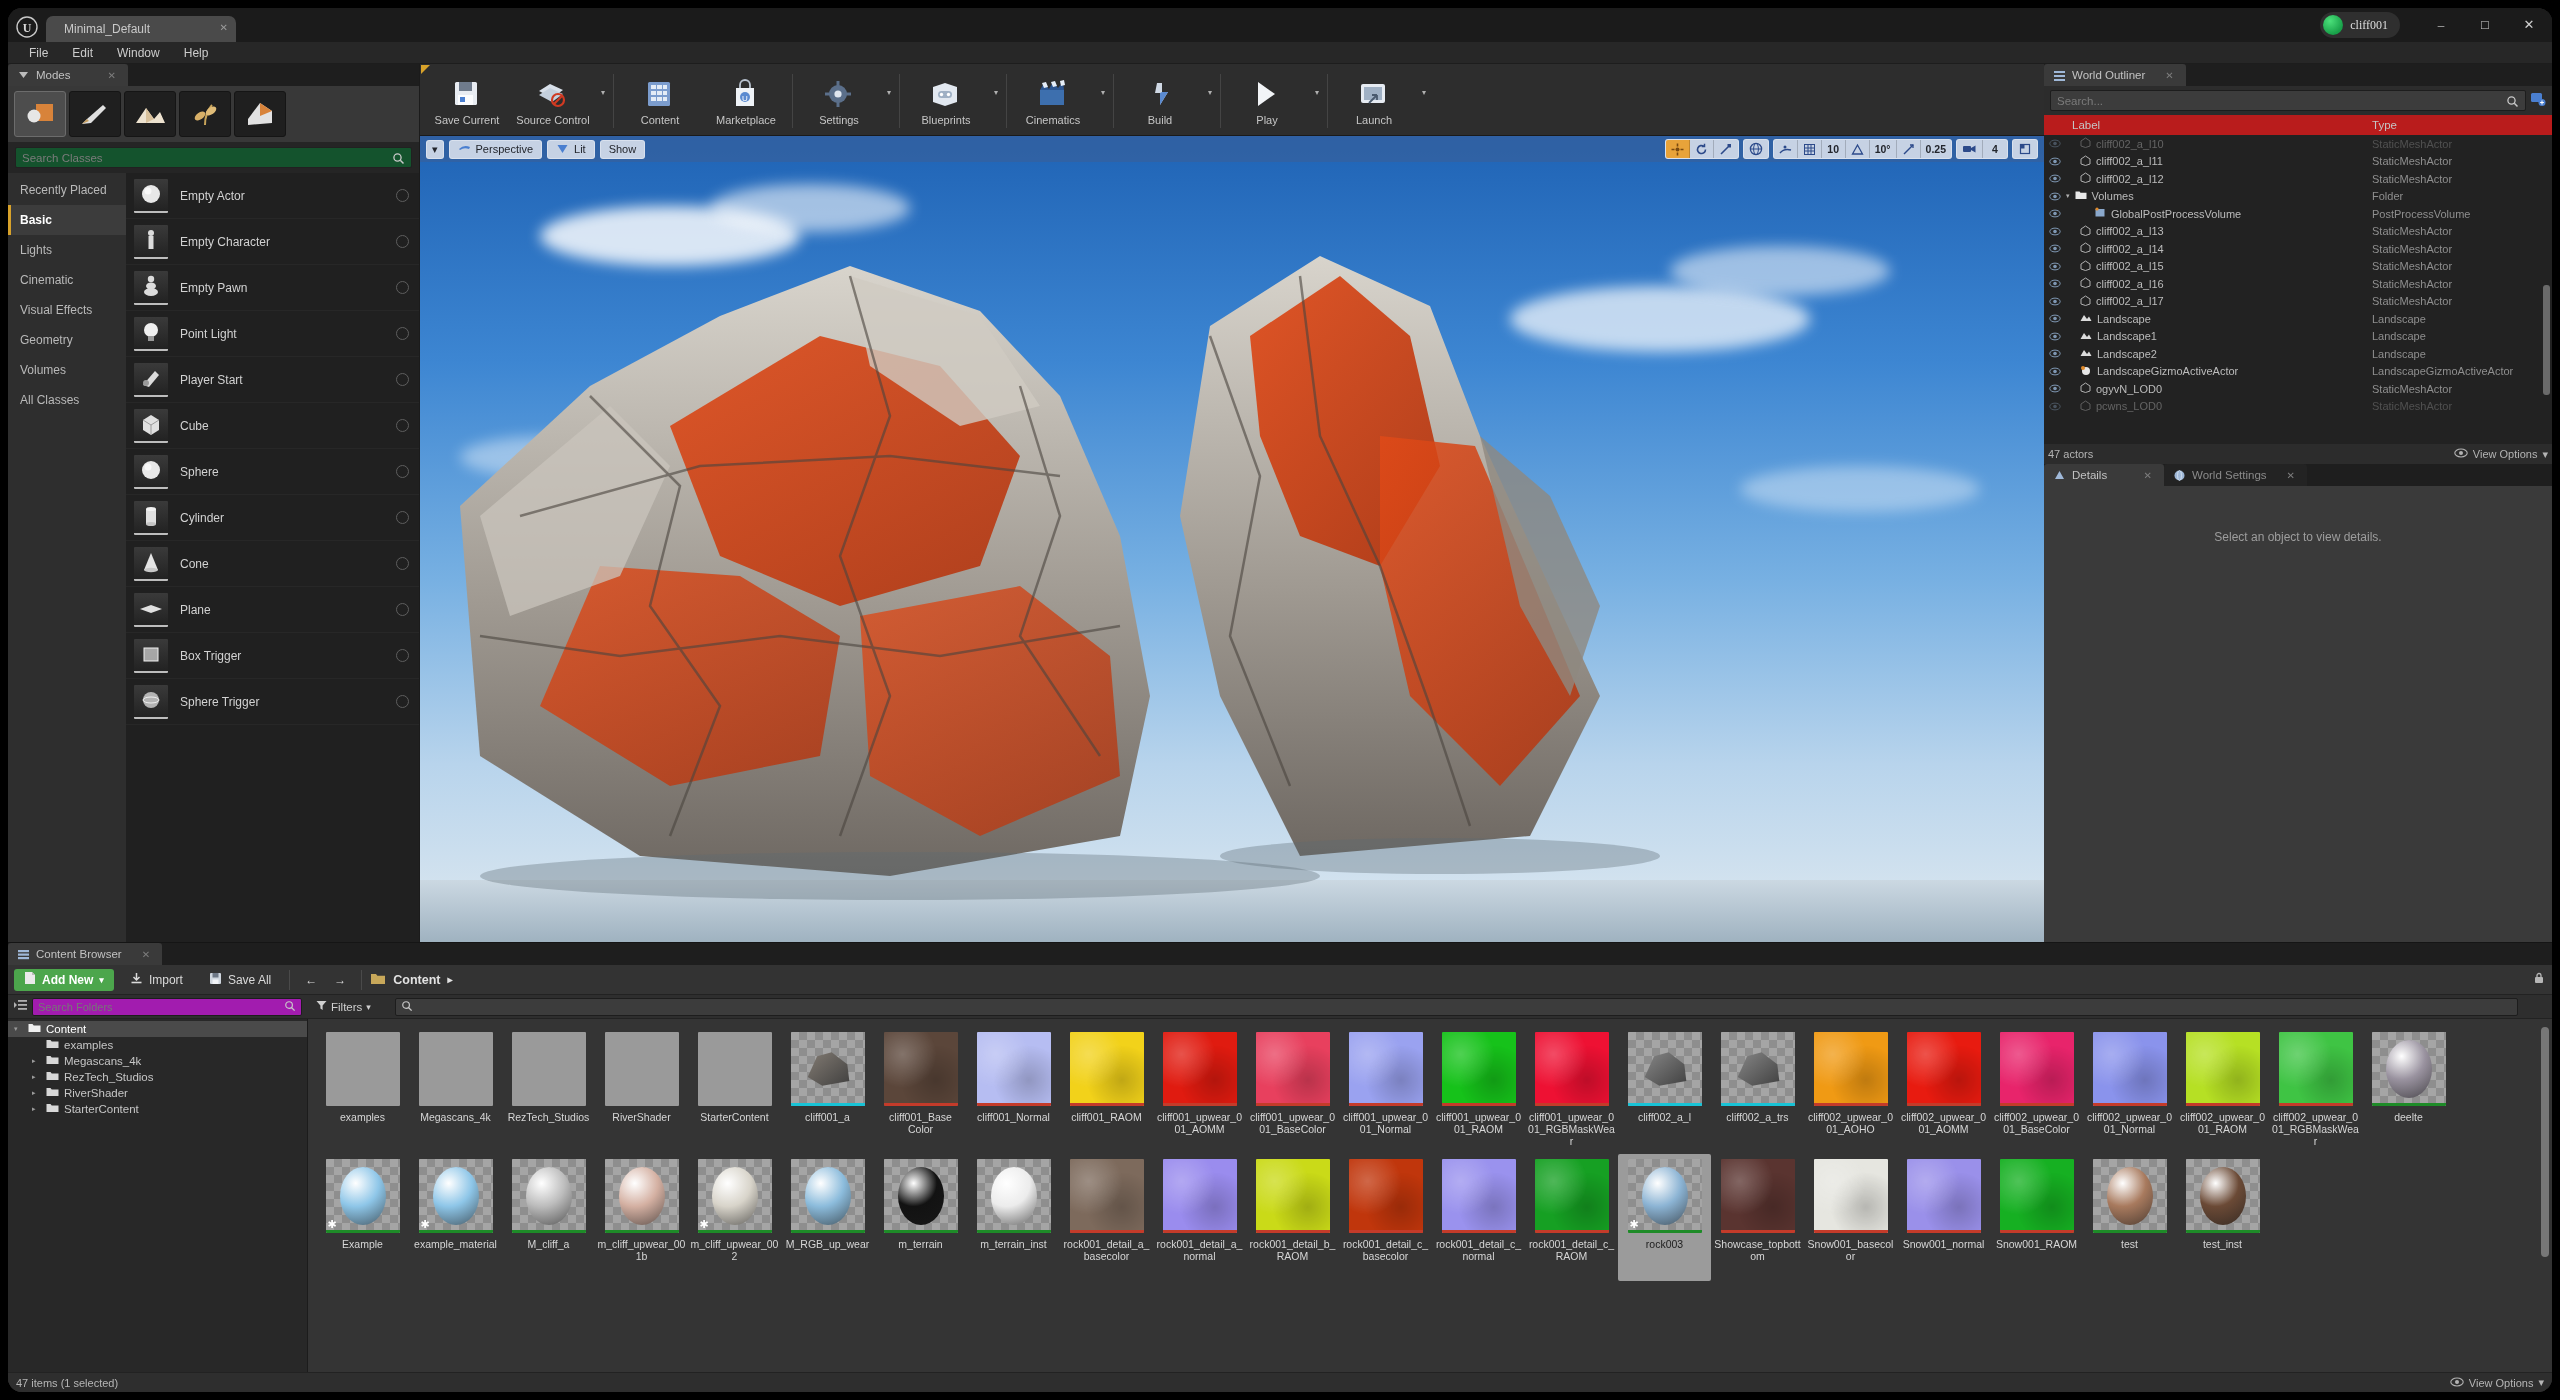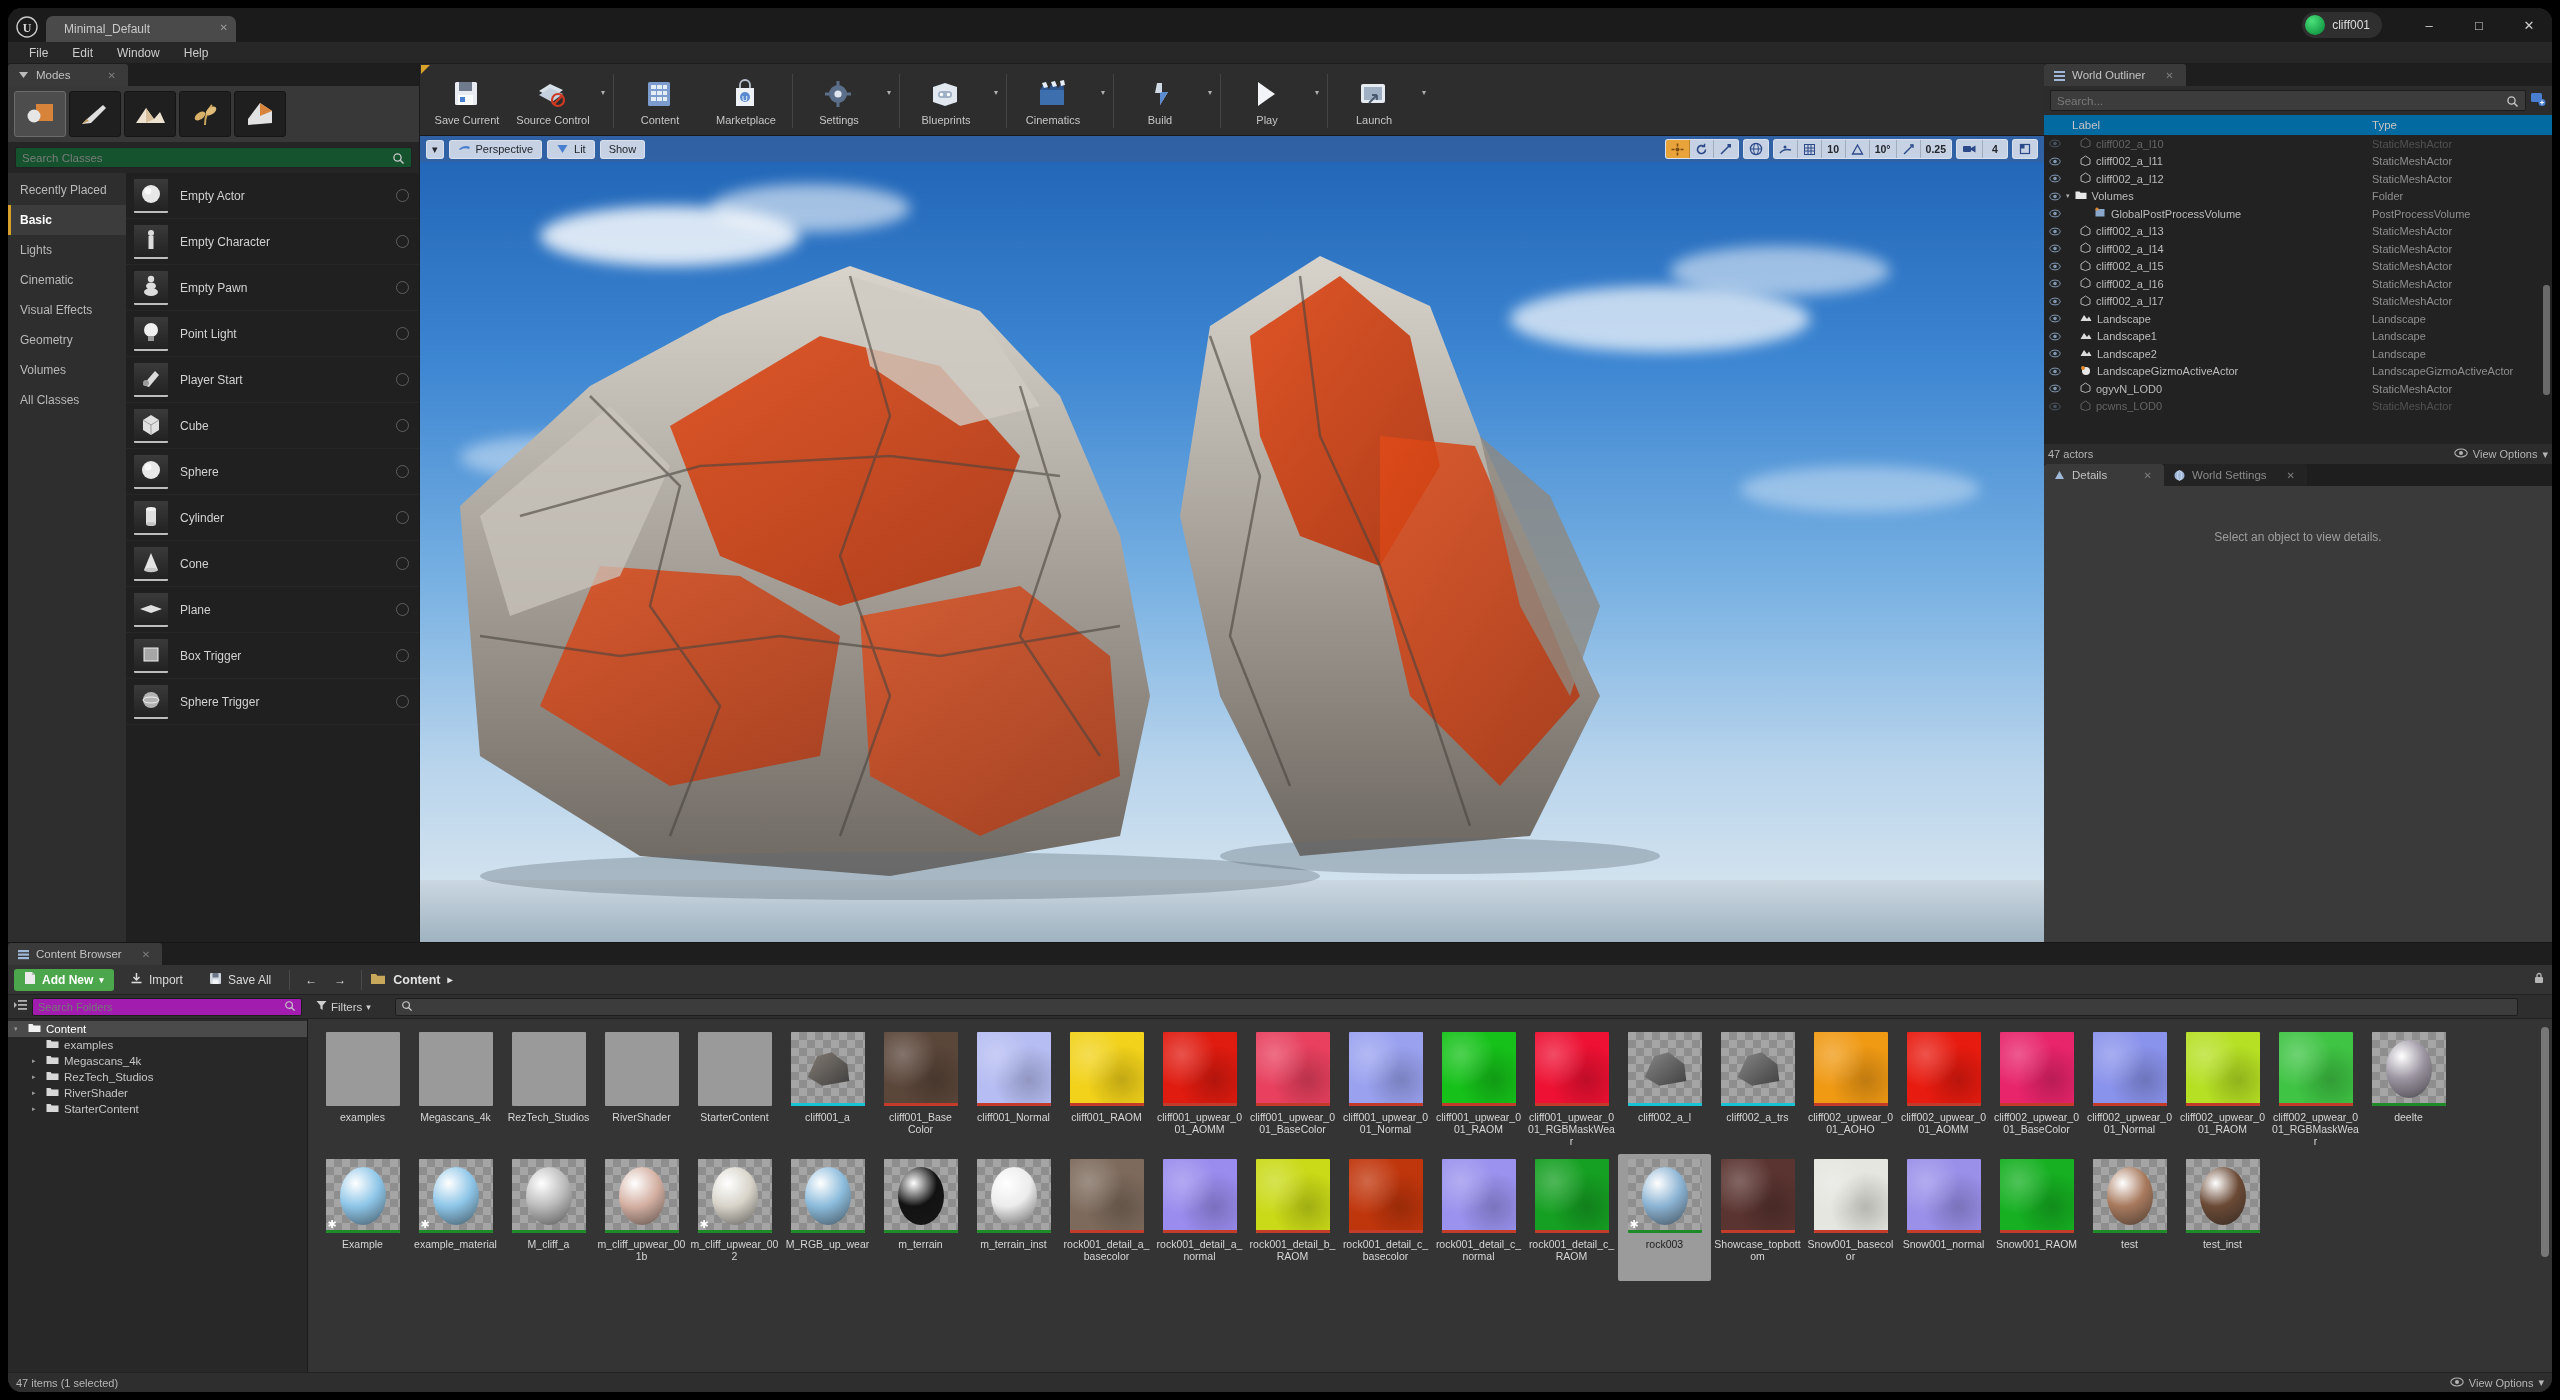--- a/index.html
+++ b/index.html
@@ -33,21 +33,21 @@
     height: 26px; min-width: 190px; padding: 0 26px 0 18px;
     background: #4a4a4a;
     border-radius: 7px 7px 0 0;
     display: flex; align-items: center;
     color: #c9c9c9; font-size: 12px;
     position: relative;
   }
   .proj-tab .x { position:absolute; right:8px; top:6px; color:#9a9a9a; font-size:10px;}
   .titlebar-right {
     margin-left: auto; display: flex; align-items: center;
-    height: 34px; padding-right: 6px; gap: 16px;
+    height: 34px; padding-right: 6px; gap: 10px; font-family: Liberation Serif, serif;
   }
   .user-pill {
     display:flex; align-items:center; gap:7px;
     background:#2f2f2f; border-radius:13px; padding:3px 12px 3px 3px;
     margin-right: 14px; height:26px;
   }
   .user-av {
     width:20px;height:20px;border-radius:50%;
     background: radial-gradient(circle at 35% 30%, #4be07a, #18a049 70%);
   }
@@ -190,21 +190,21 @@
   .ol-search {
     display:flex; gap:4px; align-items:center; padding:4px 6px; background:#2c2c2c;
   }
   .ol-search .sb {
     flex:1; height:21px; background:#3c3c3c;border:1px solid #1d1d1d;border-radius:2px;
     display:flex;align-items:center;padding:0 6px;
   }
   .ol-search .sb input{flex:1;background:none;border:none;outline:none;color:#ccc;font-size:11.5px;font-family:inherit;}
   .ol-search .sb input::placeholder{color:#7b7b7b;}
   .ol-head {
-    height:20px; background:#0369a1; display:flex; align-items:center;
+    height:20px; background:#b91c1c; display:flex; align-items:center;
     color:#c5c5c5; font-size:11.5px; position:relative;
   }
   .ol-head .lab { padding-left:28px; flex:1; }
   .ol-head .typ { width:180px; }
   .ol-rows { flex:1; overflow:hidden; position:relative; }
   .ol-row {
     height:17.5px; display:flex; align-items:center;
     font-size:11px; color:#bcbcbc;
   }
   .eye {

